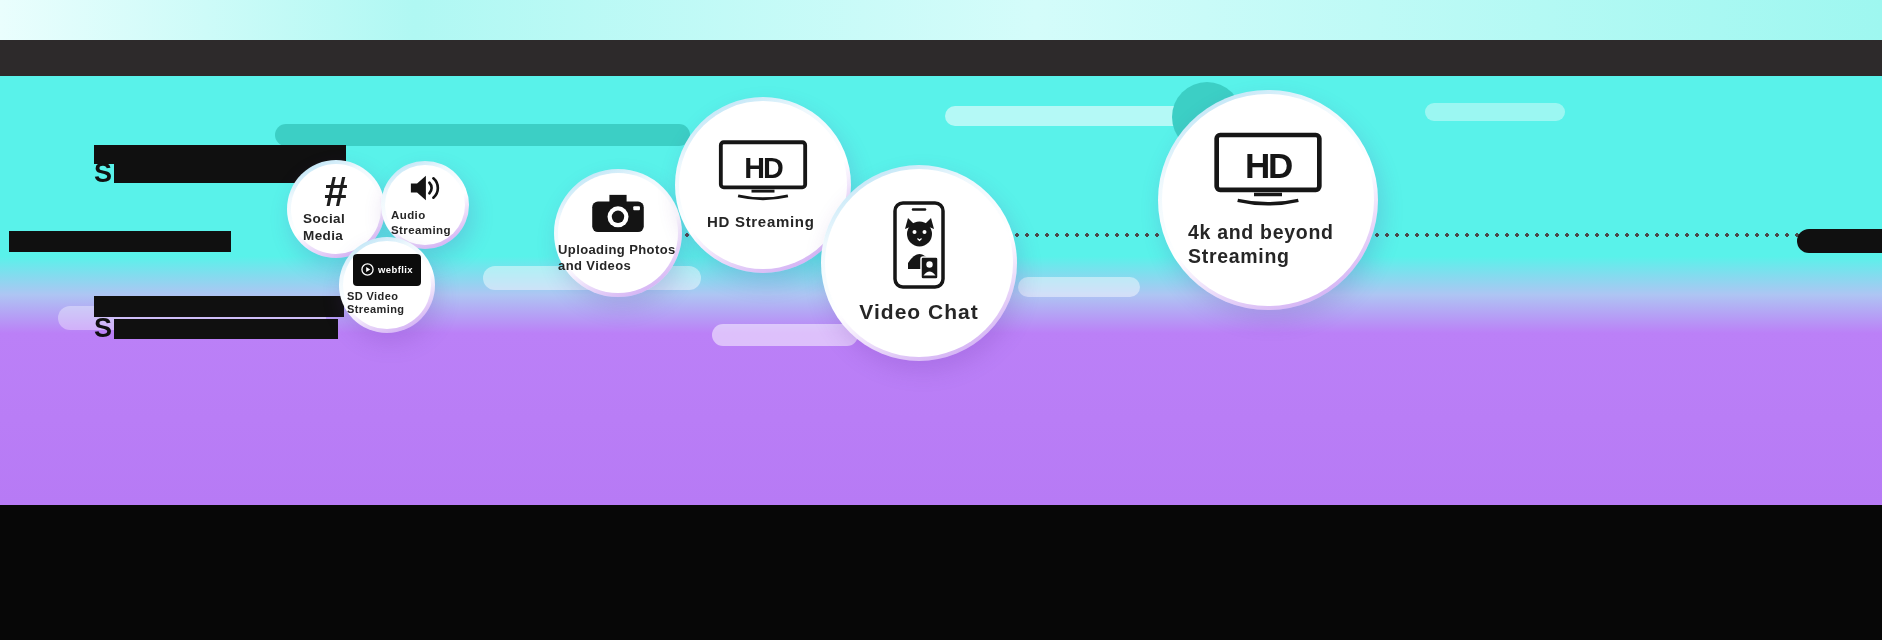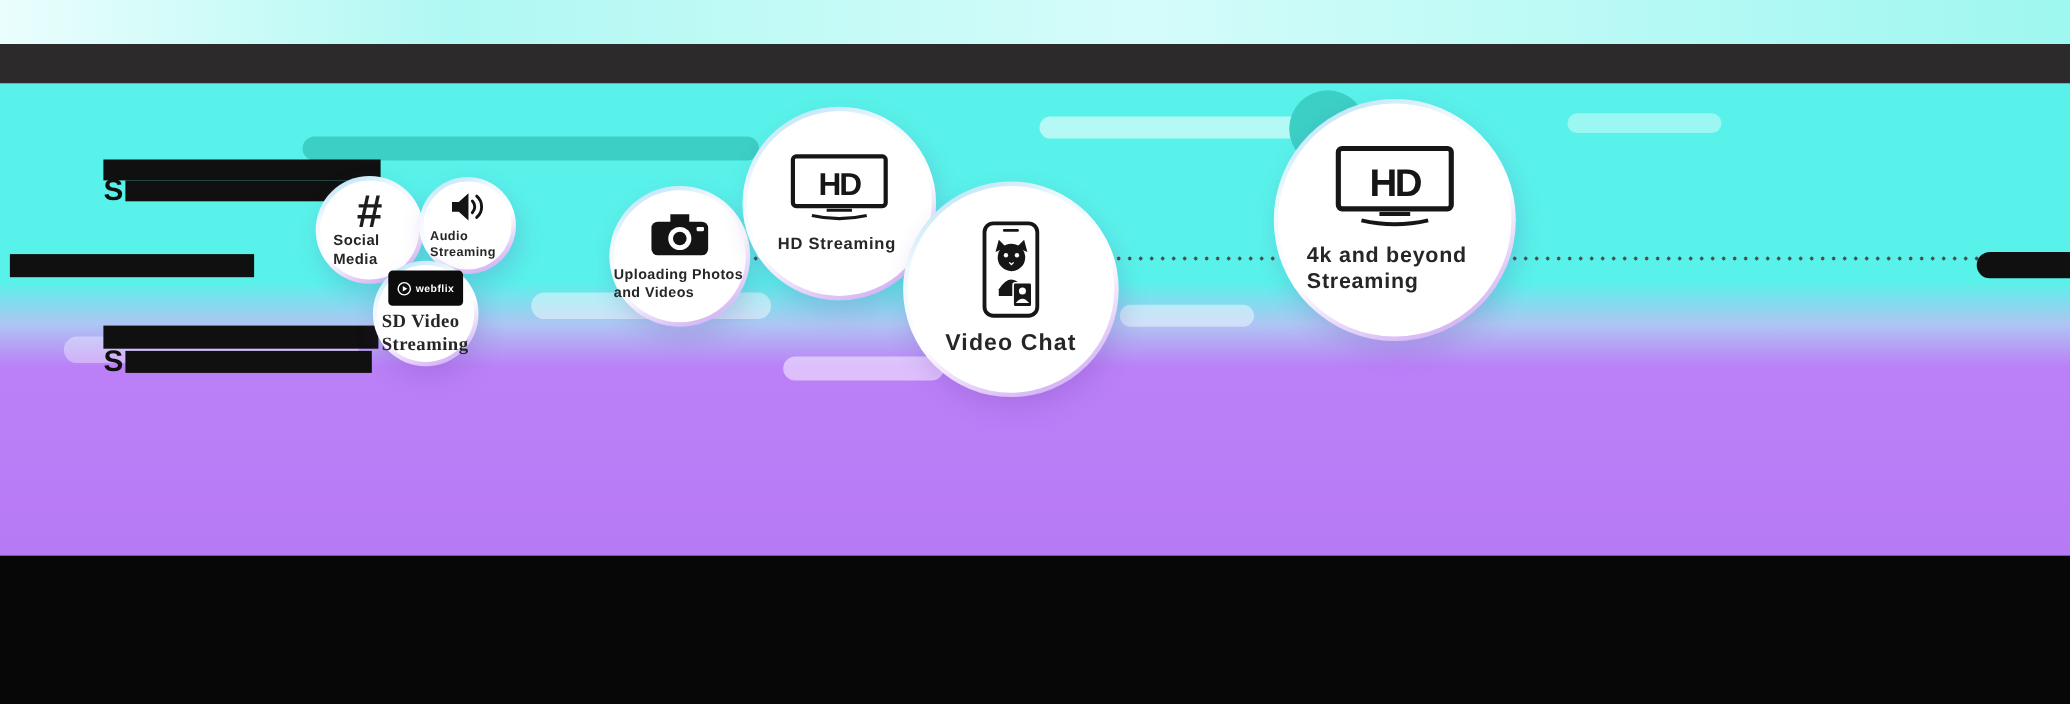--- a/index.html
+++ b/index.html
@@ -34,21 +34,21 @@
   .bubble { position:absolute; border-radius:50%; padding:4px; z-index:2;
     background:linear-gradient(155deg,#a9dcf3 0%,#eef8fd 28%,#ffffff 55%,#ddc2f6 82%,#c89df4 100%);
     box-shadow:4px 10px 22px rgba(100,50,160,0.18); }
   .bubble-inner { width:100%; height:100%; border-radius:50%; background:#ffffff;
     display:flex; flex-direction:column; align-items:center; justify-content:center; }
   .bubble-label { font-weight:700; color:#262626; letter-spacing:0.4px; line-height:1.22; }
 
   .lbl-email    { font-size:16px; margin-top:8px; }
   .lbl-social   { font-size:13.5px; margin-top:2px; width:66px; }
   .lbl-audio    { font-size:11.5px; margin-top:5px; width:68px; }
-  .lbl-sd       { font-size:17px; margin-top:4px; width:80px;font-family:Liberation Serif, serif; }
+  .lbl-sd       { font-size:11px; margin-top:4px; width:80px; }
   .lbl-upload   { font-size:13px;  margin-top:8px; width:120px; }
   .lbl-hd       { font-size:15px;  margin-top:10px; width:112px; letter-spacing:0.7px; }
   .lbl-vc       { font-size:21px;  margin-top:10px; letter-spacing:1px; }
   .lbl-uhd      { font-size:19.5px; margin-top:12px; width:160px; letter-spacing:0.7px; }
 
   .hashtag-glyph { font-size:42px; font-weight:800; color:#1d1d1d; line-height:0.85; }
 
   .webflix-badge { width:68px; height:32px; background:#0c0c0c; border-radius:4px;
     display:flex; align-items:center; justify-content:center; gap:4px; }
   .webflix-text { color:#ffffff; font-size:9.5px; font-weight:700; letter-spacing:0.4px; }

